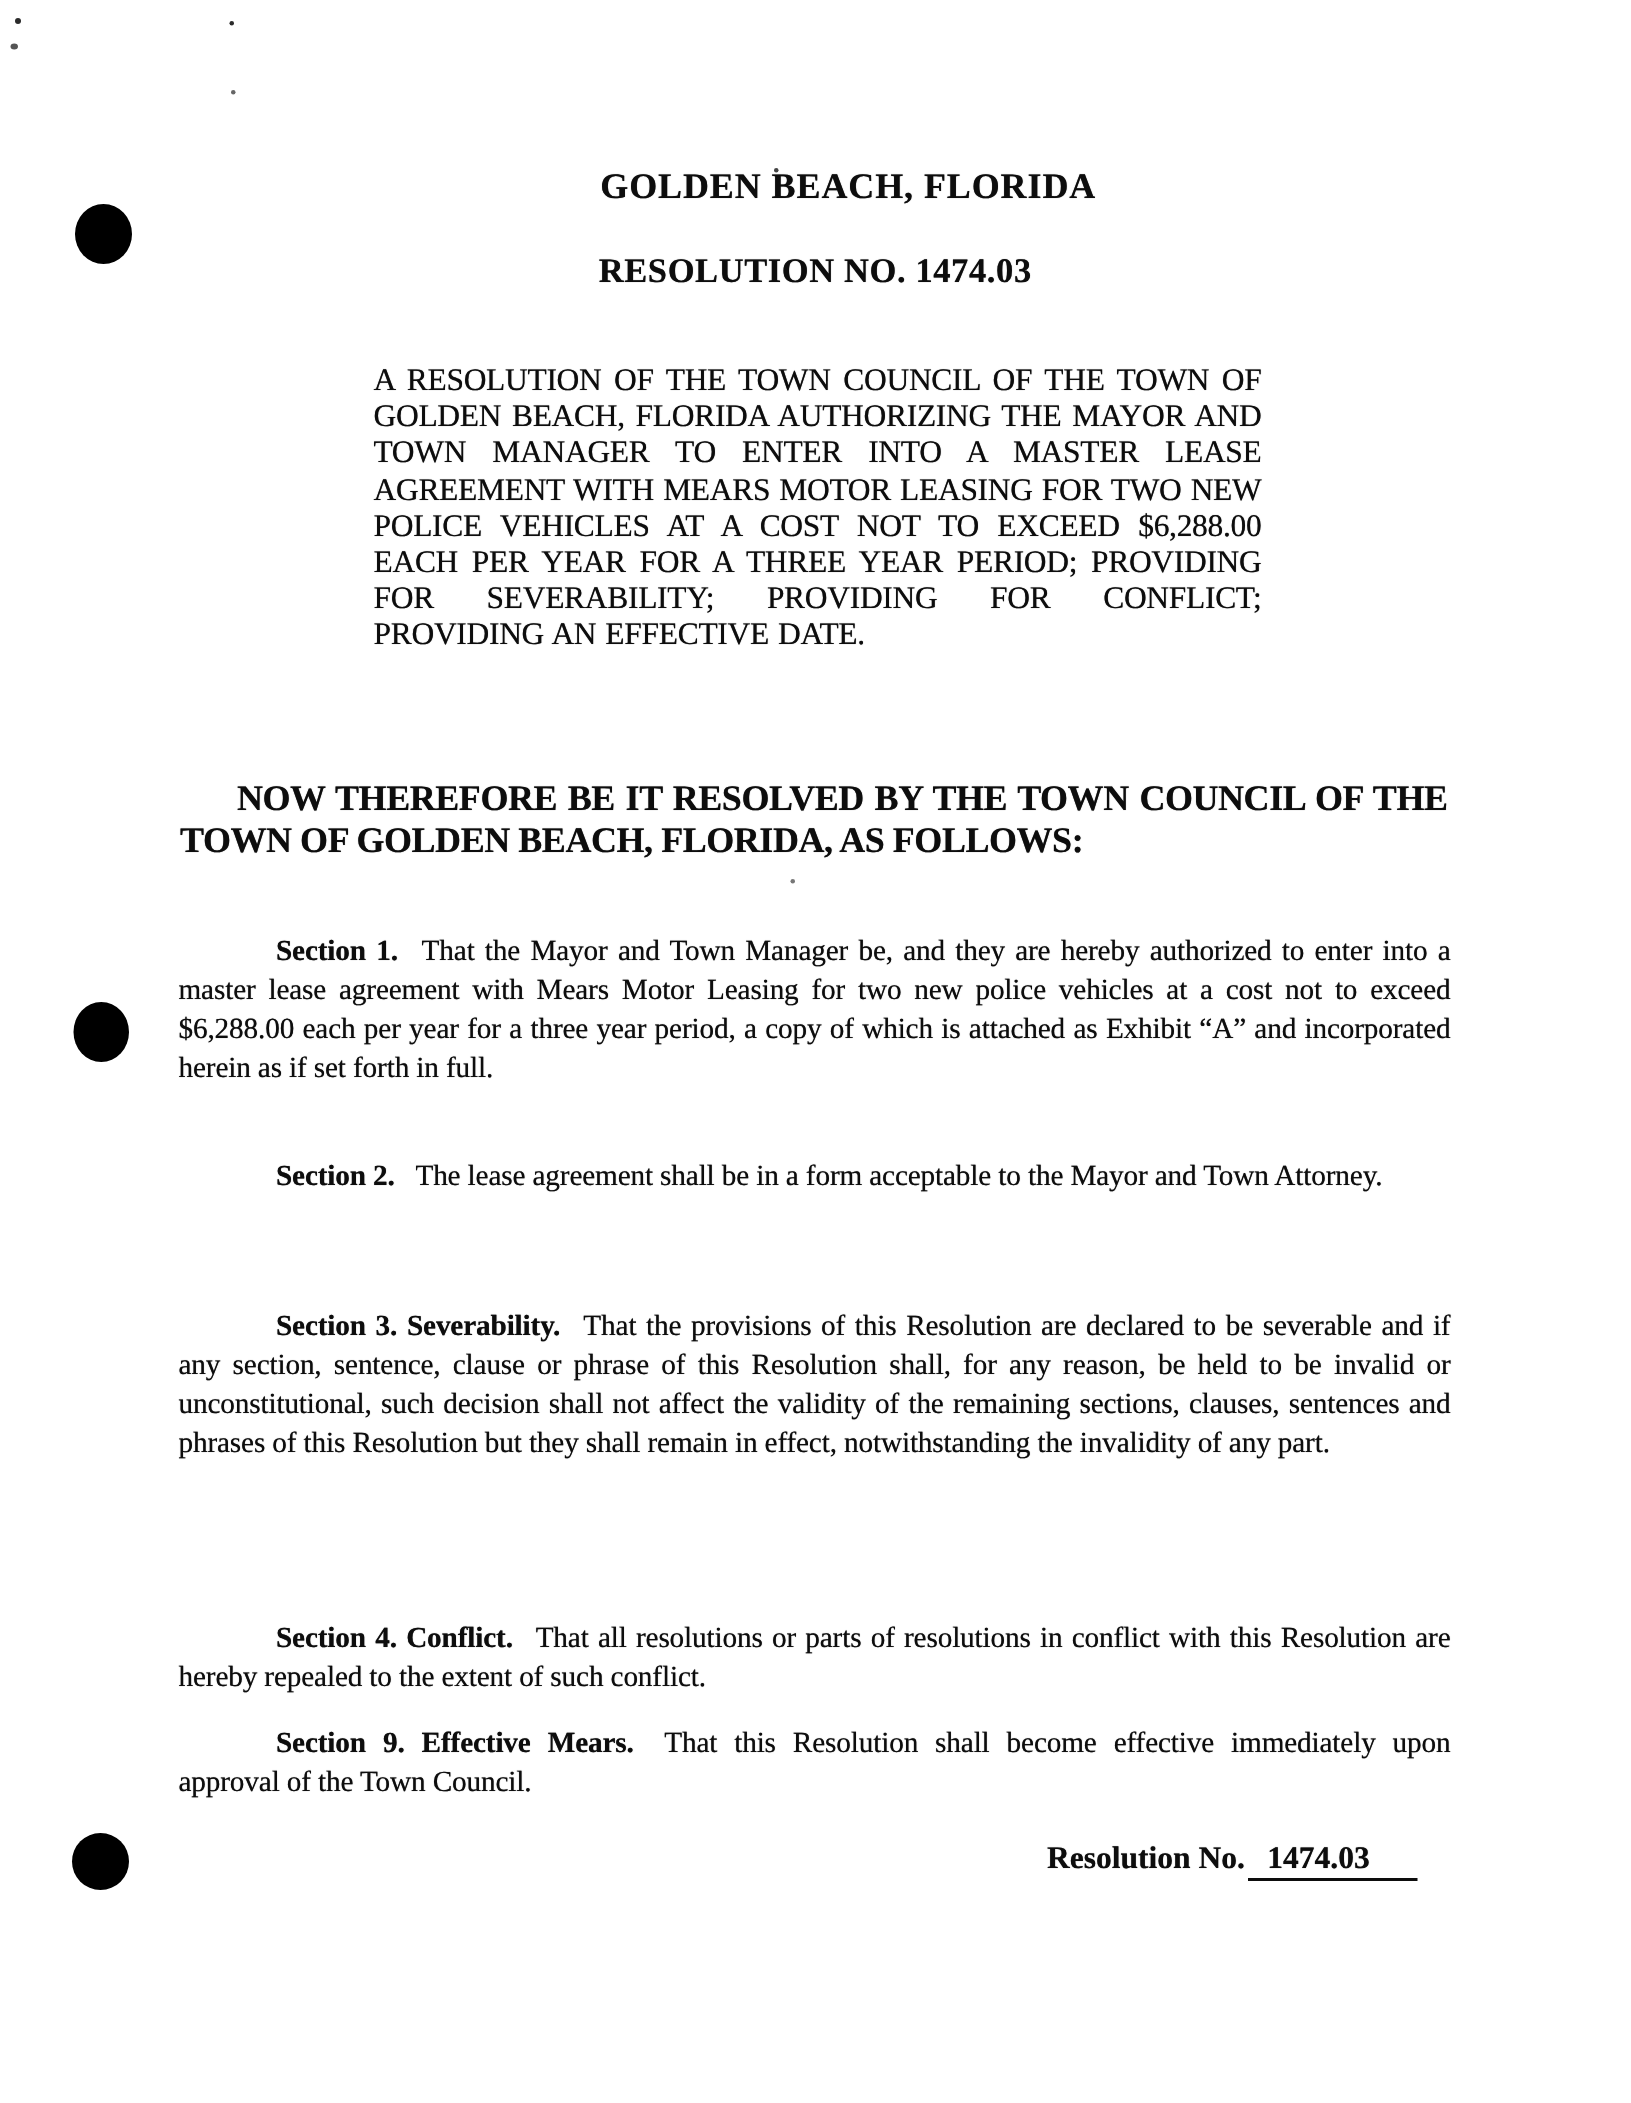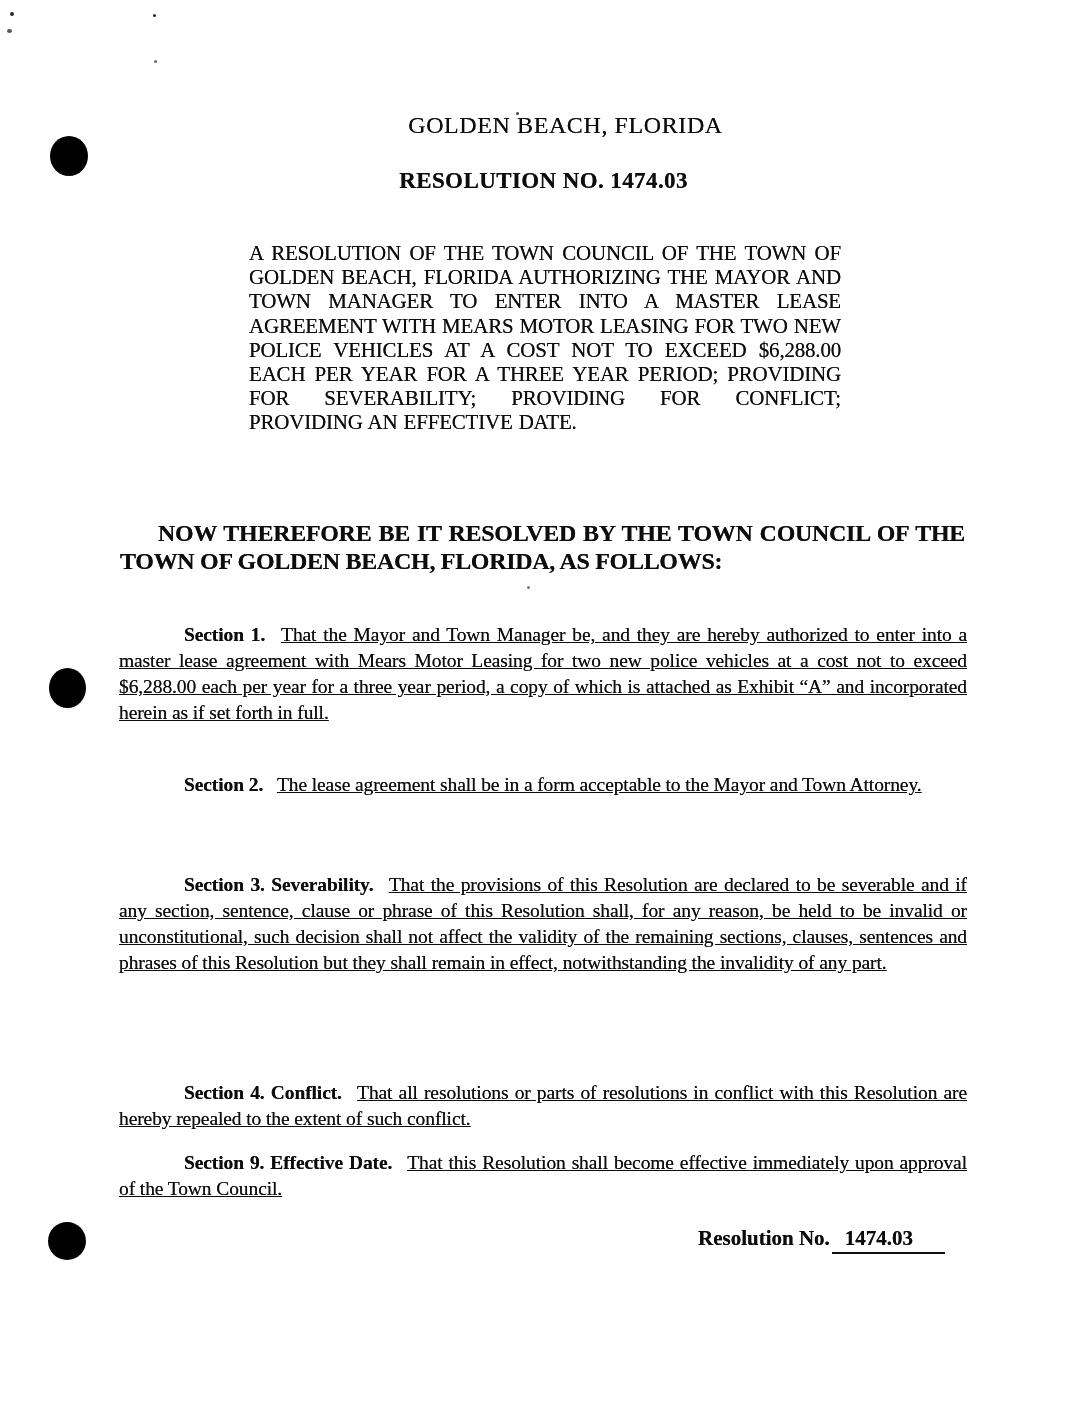--- a/index.html
+++ b/index.html
@@ -16,21 +16,21 @@
   }
 
   
   .doc-title {
     position: absolute;
     left: 0; right: 0;
     top: 112px;
     margin: 0;
     text-align: center;
     font-size: 24px;
-    font-weight: normal;
+    font-weight: bold;
     letter-spacing: 0.6px;
     padding-left: 44px;
   }
   .doc-subtitle {
     position: absolute;
     left: 0; right: 0;
     top: 168px;
     margin: 0;
     text-align: center;
     font-size: 23px;
@@ -79,21 +79,21 @@
     text-align: justify;
     text-indent: 65px;
     letter-spacing: -0.1px;
   }
   .sec-label, .sec-sub {
     font-weight: bold;
     text-underline-offset: 3px;
     text-decoration-thickness: 1.5px;
   }
   .sec-sub:empty { display: none; }
-  .sec-body { margin-left: 9px; text-decoration: underline; }
+  .sec-body { margin-left: 9px; }
 
   #sec1 { top: 622px; }
   #sec2 { top: 772px; }
   #sec3 { top: 872px; }
   #sec4 { top: 1048px; margin-top: 32px; }
   #sec5 { top: 1150px; }
 
   
   .footer-res {
     position: absolute;
@@ -169,21 +169,21 @@
   </p>
 
   <p class="sec" id="sec4">
     <span class="sec-label">Section 4.</span>
     <span class="sec-sub">Conflict.</span>
     <span class="sec-body">That all resolutions or parts of resolutions in conflict with this Resolution are hereby repealed to the extent of such conflict.</span>
   </p>
 
   <p class="sec" id="sec5">
     <span class="sec-label">Section 9.</span>
-    <span class="sec-sub">Effective Date.</span>
+    <span class="sec-sub">Effective Mears.</span>
     <span class="sec-body">That this Resolution shall become effective immediately upon approval of the Town Council.</span>
   </p>
 
   <div class="footer-res">
     <span>Resolution No.</span><span class="res-value">1474.03</span>
   </div>
 
 </div>
 
 </body></html>

